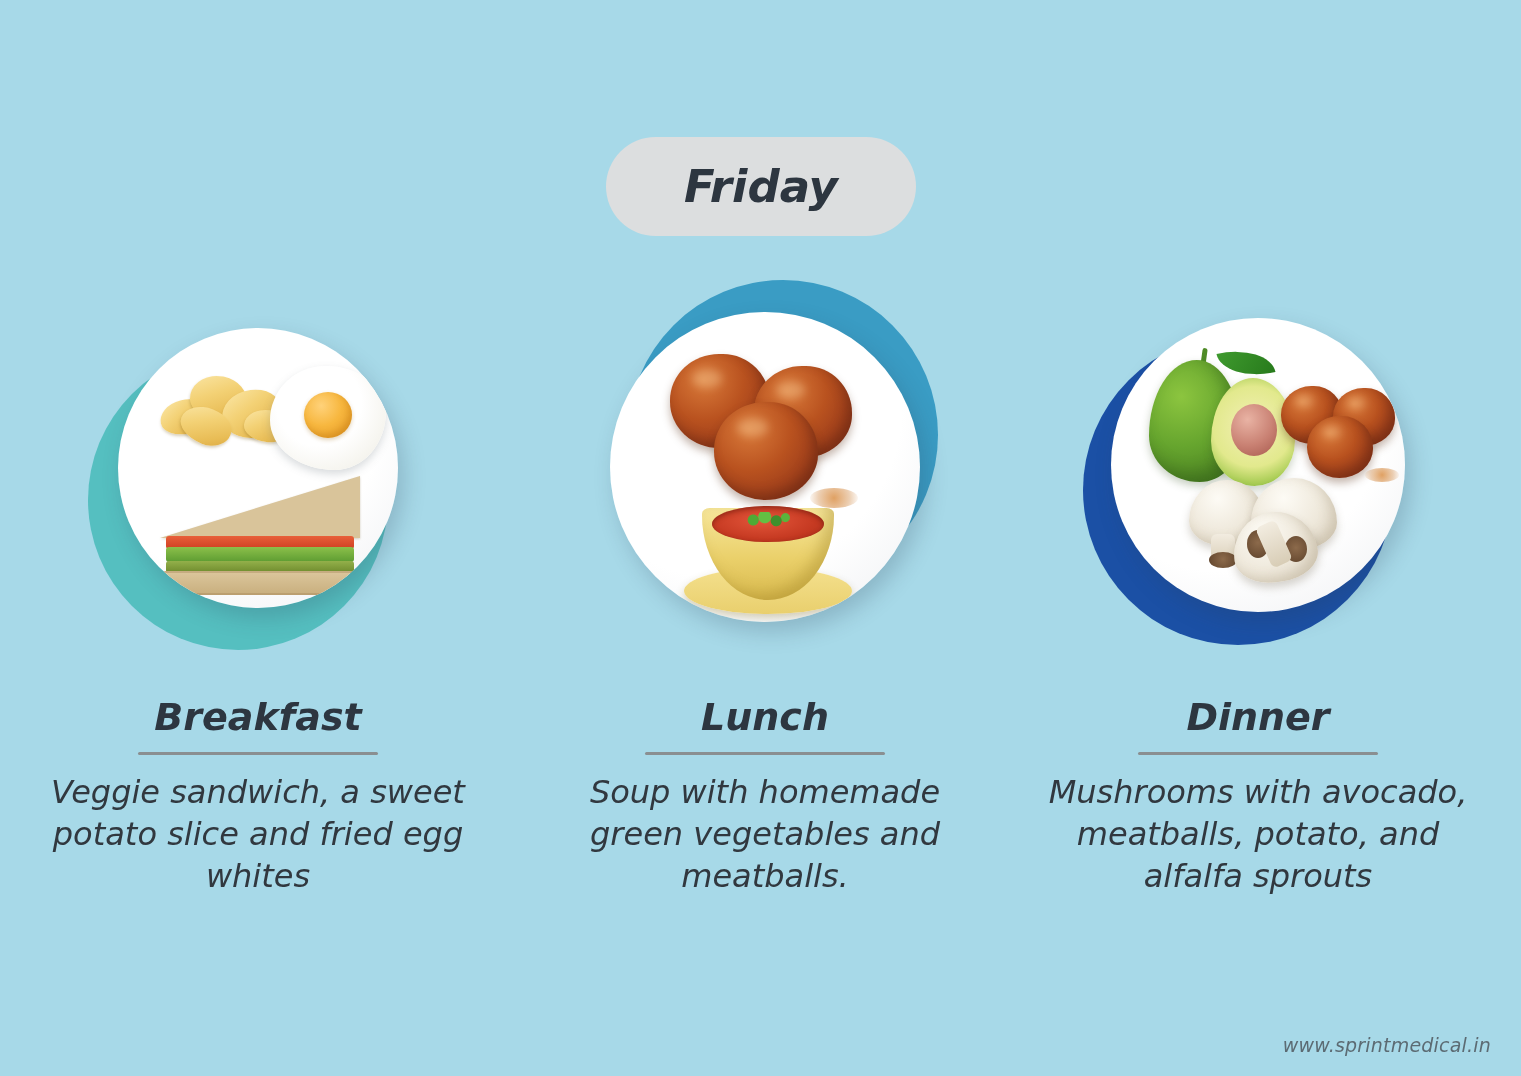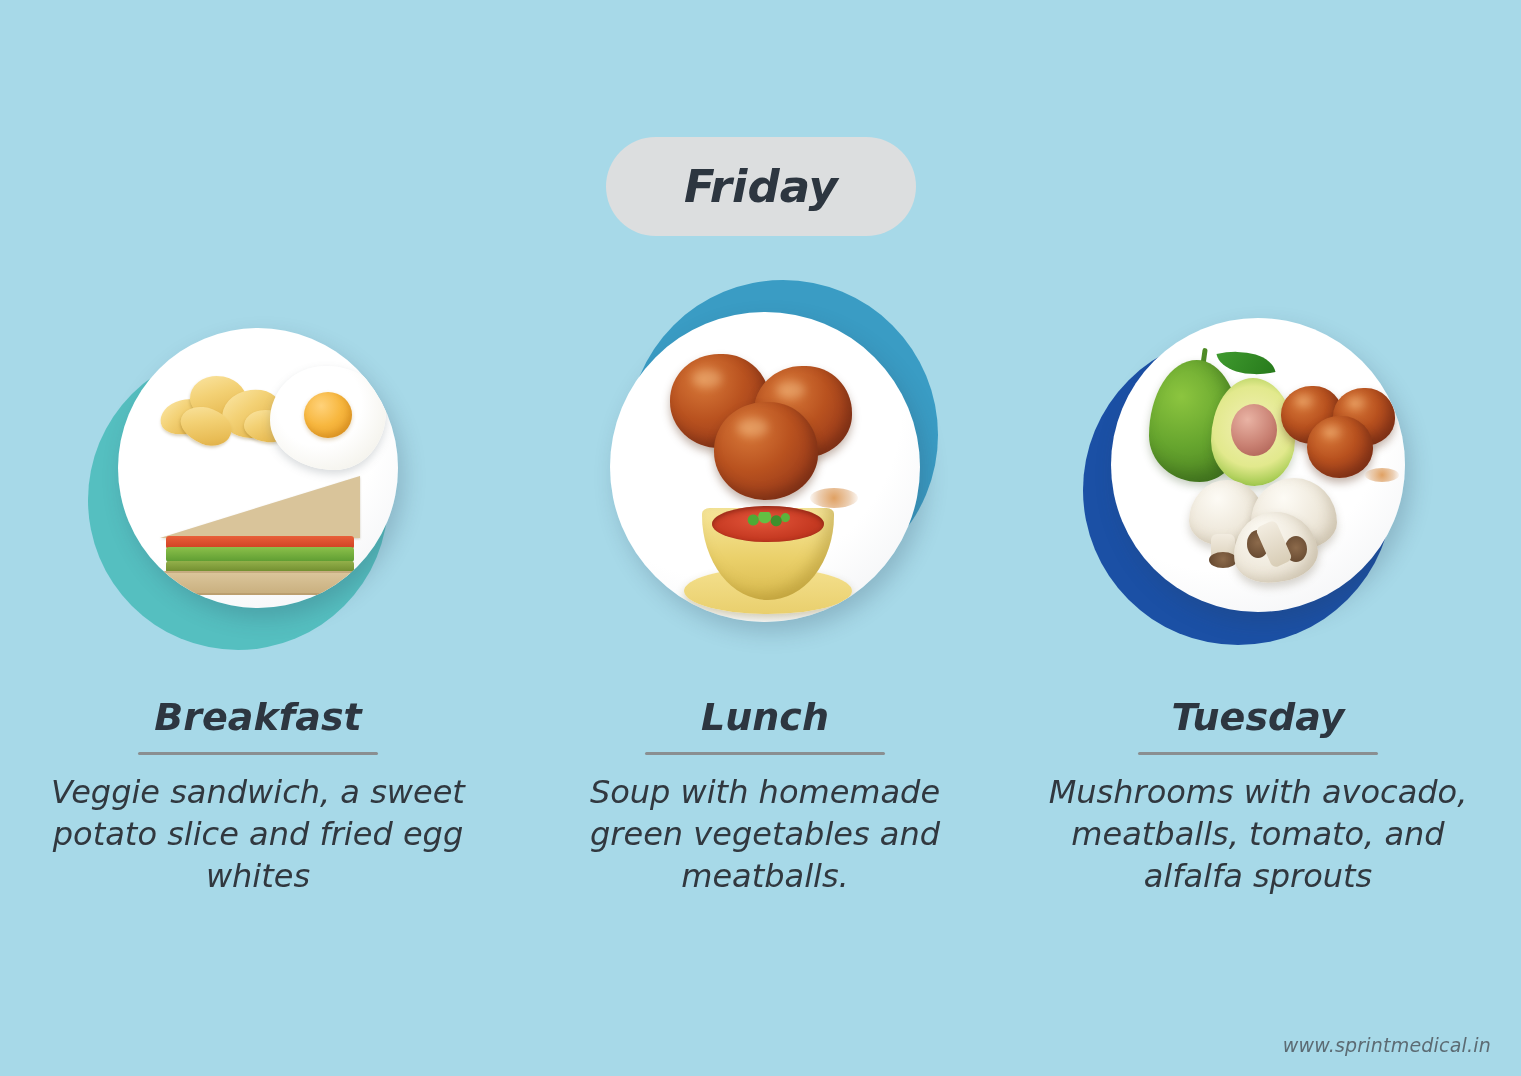--- a/index.html
+++ b/index.html
@@ -318,21 +318,21 @@
           <div class="mush-cap" style="left:44px;top:34px;width:84px;height:70px;transform:rotate(-8deg);"></div>
           <div class="mush-gill" style="left:58px;top:52px;width:22px;height:28px;"></div>
           <div class="mush-gill" style="left:96px;top:58px;width:22px;height:26px;"></div>
           <div class="mush-stem" style="left:74px;top:44px;width:22px;height:44px;transform:rotate(-24deg);"></div>
         </div>
 
       </div>
     </div>
 
     <div class="caption" style="top:698px;">
-      <div class="meal-name">Tuesday</div>
+      <div class="meal-name">Dinner</div>
       <div class="rule"></div>
-      <div class="meal-desc">Mushrooms with avocado, meatballs, tomato, and alfalfa sprouts</div>
+      <div class="meal-desc">Mushrooms with avocado, meatballs, potato, and alfalfa sprouts</div>
     </div>
   </div>
 
   <div class="watermark">www.sprintmedical.in</div>
 
 </div>
 
 </body></html>

